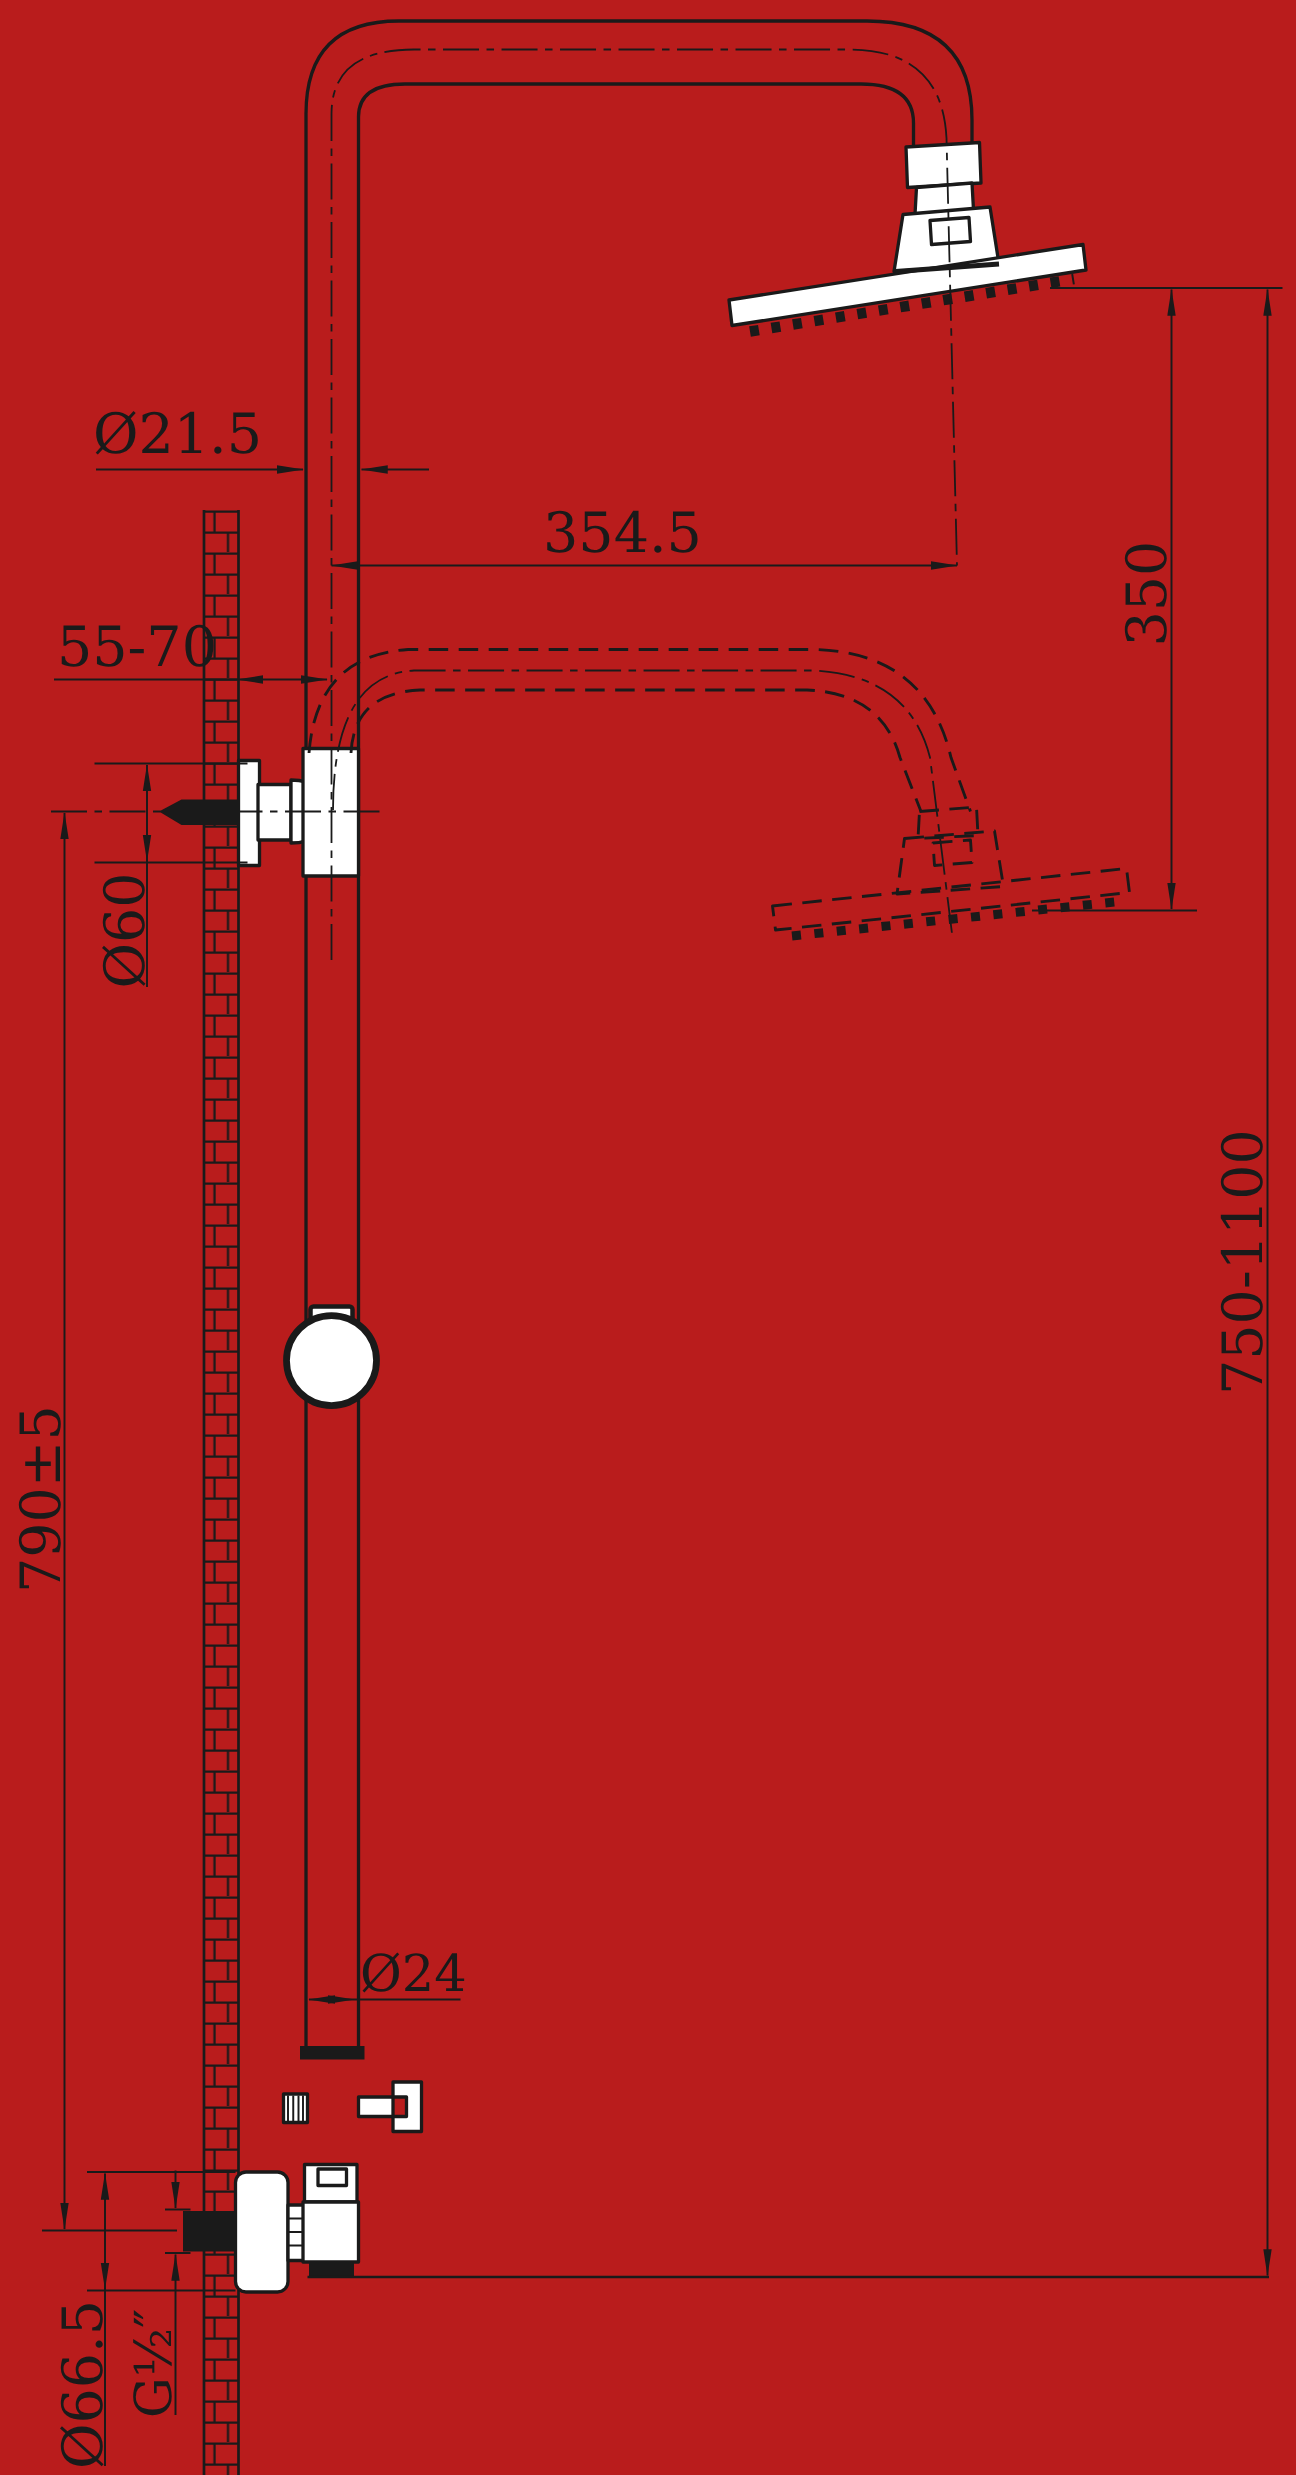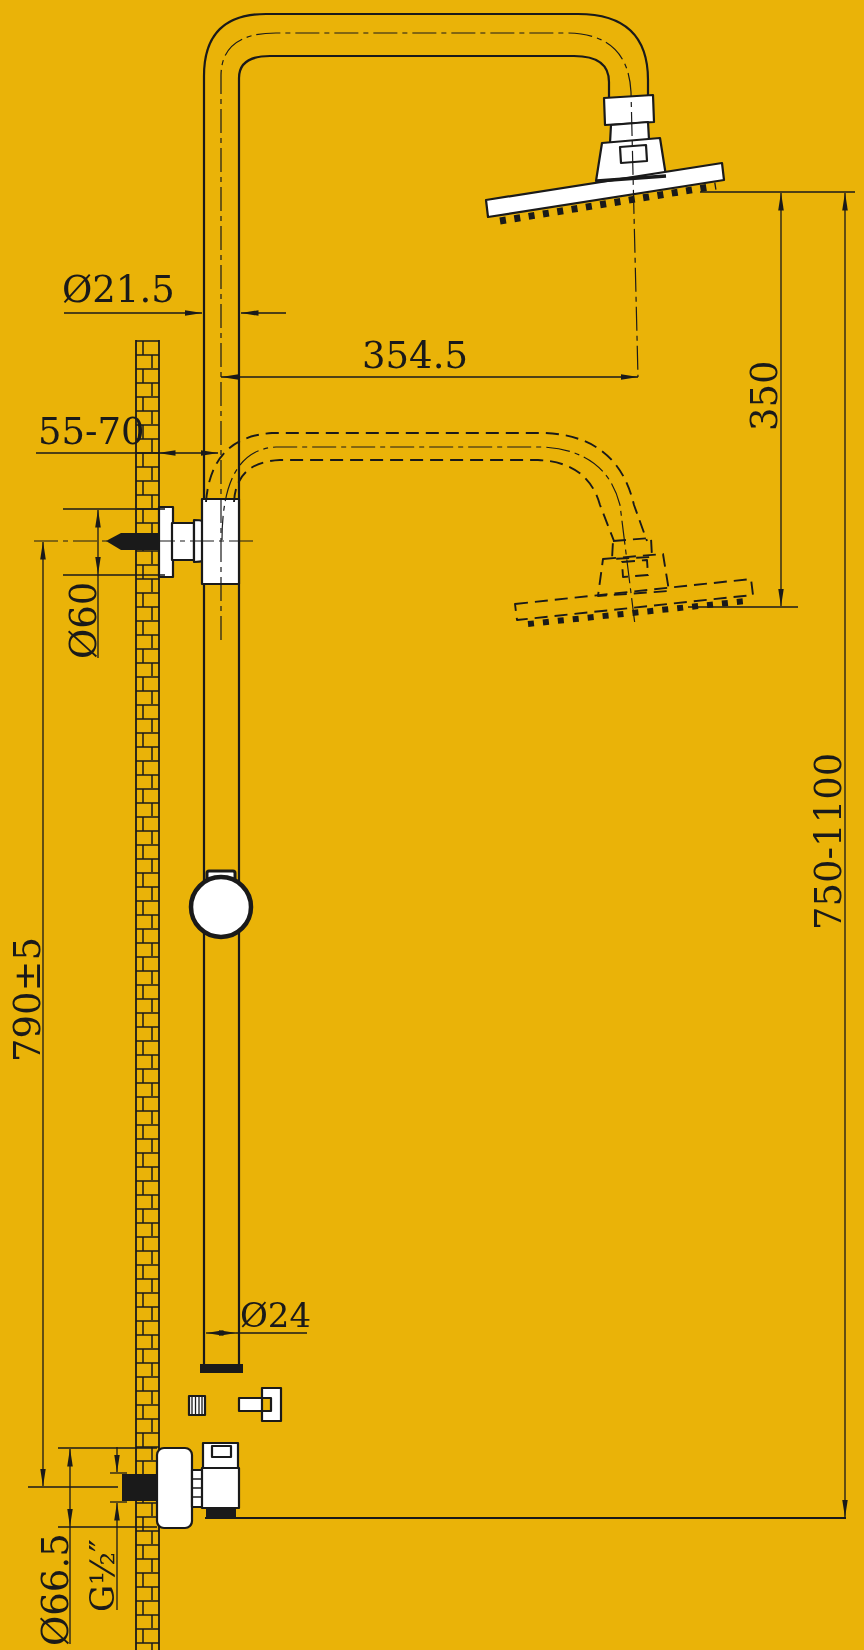--- a/index.html
+++ b/index.html
@@ -1,16 +1,16 @@
 <!DOCTYPE html>
 <html><head>
 <meta charset="utf-8">
 <style>
   html,body{margin:0;padding:0;background:#ffffff;}
-  .stage{position:relative;width:864px;height:1650px;background:#eab308;overflow:hidden;}
+  .stage{position:relative;width:864px;height:1650px;background:#b91c1c;overflow:hidden;}
   .ln  {fill:none;stroke:#1a1a1a;stroke-width:2.2;stroke-linejoin:round;stroke-linecap:round;}
   .lnf {fill:#ffffff;stroke:#1a1a1a;stroke-width:2.2;stroke-linejoin:round;}
   .thin{fill:none;stroke:#1a1a1a;stroke-width:1.3;}
   .mid {fill:none;stroke:#1a1a1a;stroke-width:1.8;}
   .cl  {fill:none;stroke:#1a1a1a;stroke-width:1.2;stroke-dasharray:24 5 5 5;}
   .ph  {fill:none;stroke:#1a1a1a;stroke-width:1.9;stroke-dasharray:13 7;stroke-linejoin:round;}
   .blk {fill:#1a1a1a;stroke:none;}
   .noz {stroke:#1a1a1a;stroke-width:7;stroke-dasharray:6 8.5;fill:none;}
   .noz2{stroke:#1a1a1a;stroke-width:6;stroke-dasharray:6 9;fill:none;}
   .brick{stroke:#1a1a1a;stroke-width:1.5;fill:none;}

